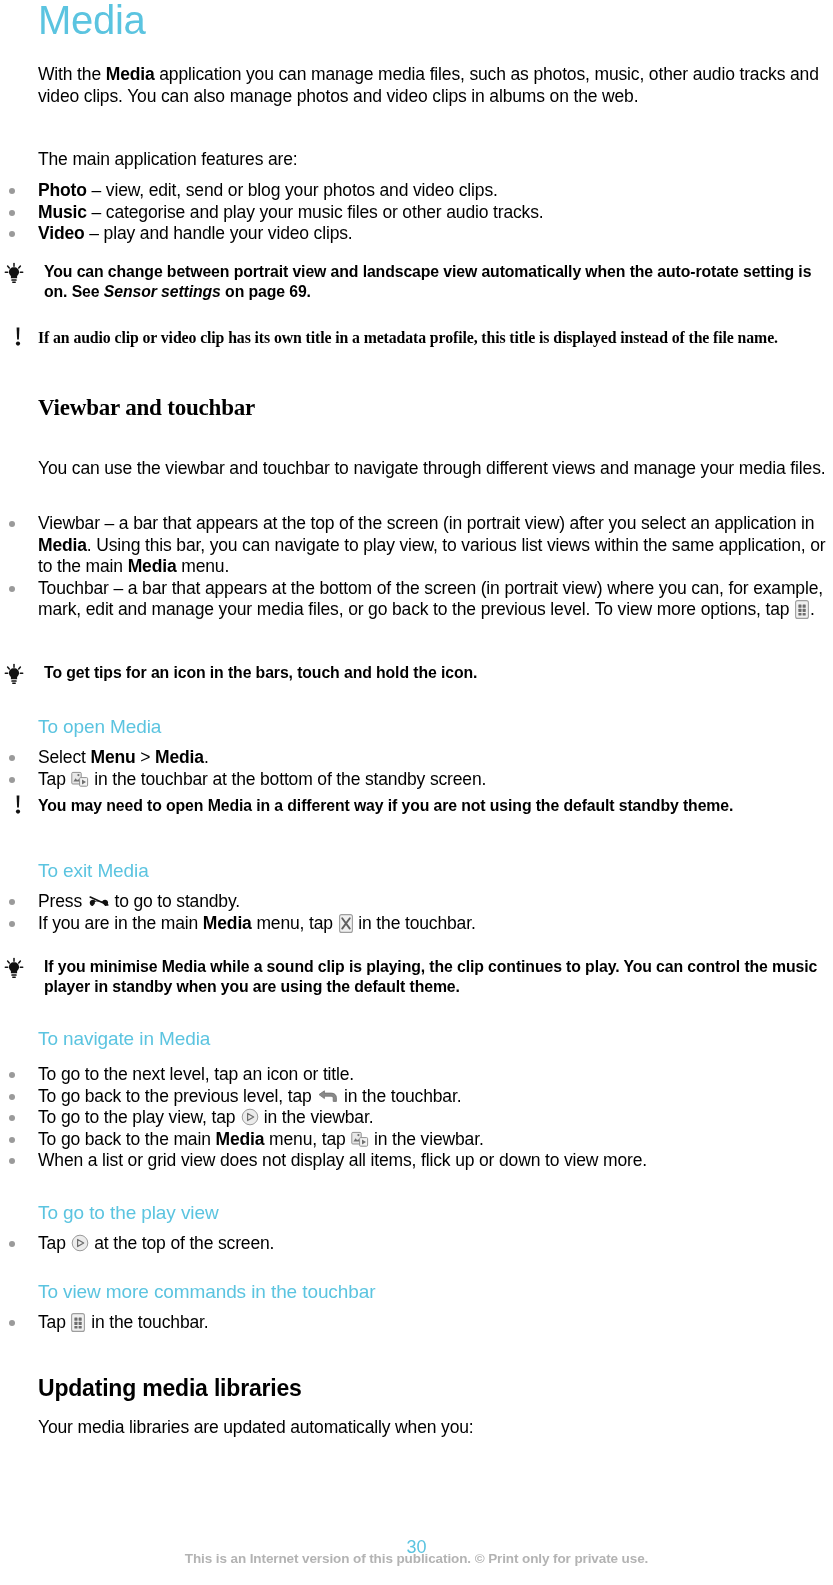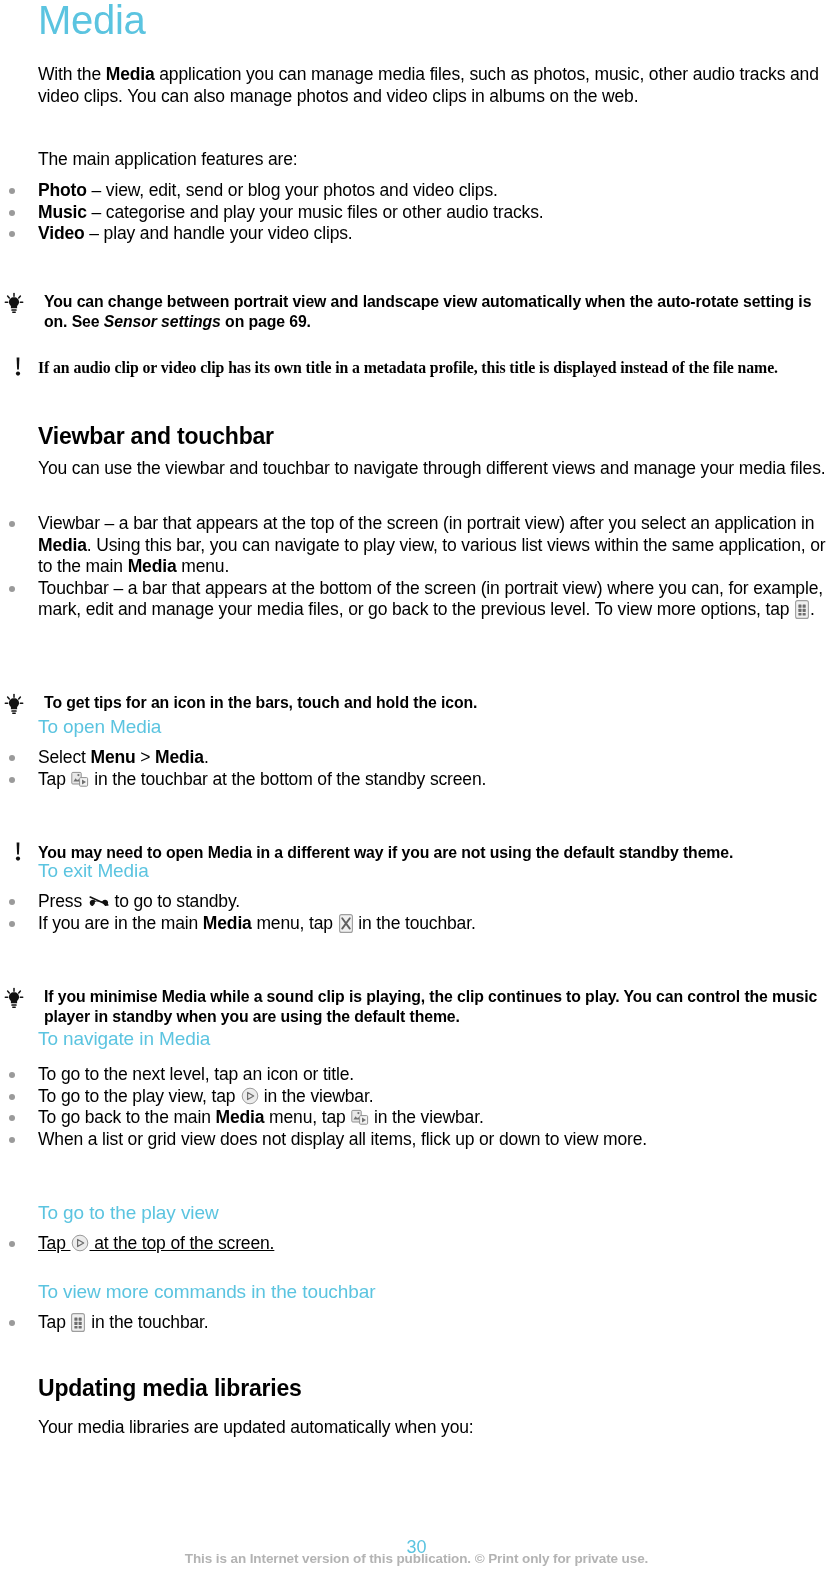--- a/index.html
+++ b/index.html
@@ -93,21 +93,20 @@
 
   
   .callout {
     position: relative;
     padding-left: 38px;
     font-size: 15.8px;
     line-height: 20px;
     font-weight: bold;
     letter-spacing: -0.1px;
     color: #000;
-    margin-top: 30px;
   }
   .callout .ctext { display: block; }
   .callout.tip { padding-left: 44px; }
   .callout .cicon {
     position: absolute;
     left: 2px;
     top: 0px;
     width: 34px;
     height: 22px;
   }
@@ -200,21 +199,21 @@
       <span class="cicon">
         <svg viewBox="0 0 24 24" width="24" height="24" aria-hidden="true">
           <path d="M10.6 1.5 L13.4 1.5 L12.9 13.4 L11.1 13.4 Z" fill="#111"></path>
           <circle cx="12" cy="17.6" r="2.1" fill="#111"></circle>
         </svg>
       </span>
       <span class="ctext">If an audio clip or video clip has its own title in a metadata profile, this title is displayed instead of the file name.</span>
     </div>
   </div>
 
-  <div class="blk" style="top:423px;">
+  <div class="blk" style="top:394px;font-family:Liberation Serif, serif;">
     <h2 class="h2">Viewbar and touchbar</h2>
   </div>
 
   <div class="blk" style="top:458px;">
     <p class="para">You can use the viewbar and touchbar to navigate through different views and manage your media files.</p>
   </div>
 
   <div class="blk listblk" style="top:513px;">
     <ul class="bullets">
       <li><span>Viewbar – a bar that appears at the top of the screen (in portrait view) after you select an application in </span><b>Media</b><span>. Using this bar, you can navigate to play view, to various list views within the same application, or to the main </span><b>Media</b><span> menu.</span></li>
@@ -266,21 +265,21 @@
               <rect x="0.8" y="2.4" width="9.4" height="11.6" rx="1" fill="#e8e8e8" stroke="#8f8f8f" stroke-width="1"></rect>
               <path d="M2.4 11.6 L4.6 8.3 L6.2 10.3 L7.4 8.9 L8.8 11.6 Z" fill="#6f6f6f"></path>
               <circle cx="7.4" cy="5.1" r="1.1" fill="#6f6f6f"></circle>
               <rect x="8.6" y="7.6" width="8.0" height="8.6" rx="1" fill="#f3f3f3" stroke="#8f8f8f" stroke-width="1"></rect>
               <path d="M11.0 9.6 L15.0 12.0 L11.0 14.4 Z" fill="#6f6f6f"></path>
             </svg>
           </span><span> in the touchbar at the bottom of the standby screen.</span></li>
     </ul>
   </div>
 
-  <div class="blk listblk" style="top:813px;">
+  <div class="blk listblk" style="top:796px;">
     <div class="callout note">
       <span class="cicon">
         <svg viewBox="0 0 24 24" width="24" height="24" aria-hidden="true">
           <path d="M10.6 1.5 L13.4 1.5 L12.9 13.4 L11.1 13.4 Z" fill="#111"></path>
           <circle cx="12" cy="17.6" r="2.1" fill="#111"></circle>
         </svg>
       </span>
       <span class="ctext"><span>You may need to open </span><b>Media</b><span> in a different way if you are not using the default standby theme.</span></span>
     </div>
   </div>
@@ -326,20 +325,26 @@
     </div>
   </div>
 
   <div class="blk" style="top:1028px;">
     <h3 class="h3">To navigate in Media</h3>
   </div>
 
   <div class="blk listblk" style="top:1064px;">
     <ul class="bullets">
       <li><span>To go to the next level, tap an icon or title.</span></li>
+      <li><span>To go back to the previous level, tap </span><span class="inl wide">
+            <svg viewBox="0 0 22 16" width="22" height="16" aria-hidden="true">
+              <path d="M2.0 6.6 L7.4 2.8 L7.4 5.1 L14.2 5.1 C17.4 5.1 19.4 7.0 19.4 9.8 L19.4 13.4 L16.2 13.4 L16.2 10.2 C16.2 8.9 15.4 8.2 14.0 8.2 L7.4 8.2 L7.4 10.5 Z" fill="#8a8a8a"></path>
+              <path d="M2.0 6.6 L7.4 2.8 L7.4 5.1 L14.2 5.1 C17.4 5.1 19.4 7.0 19.4 9.8 L19.4 13.4 L16.2 13.4 L16.2 10.2 C16.2 8.9 15.4 8.2 14.0 8.2 L7.4 8.2 L7.4 10.5 Z" fill="none" stroke="#6f6f6f" stroke-width="0.8"></path>
+            </svg>
+          </span><span> in the touchbar.</span></li>
       <li><span>To go to the play view, tap </span><span class="inl">
             <svg viewBox="0 0 18 18" width="18" height="18" aria-hidden="true">
               <circle cx="9" cy="9" r="7.8" fill="#ececec" stroke="#9a9a9a" stroke-width="1"></circle>
               <path d="M6.6 5.4 L12.7 9.0 L6.6 12.6 Z" fill="none" stroke="#6b6b6b" stroke-width="1.2" stroke-linejoin="round"></path>
             </svg>
           </span><span> in the viewbar.</span></li>
       <li><span>To go back to the main </span><b>Media</b><span> menu, tap </span><span class="inl">
             <svg viewBox="0 0 18 18" width="18" height="18" aria-hidden="true">
               <rect x="0.8" y="2.4" width="9.4" height="11.6" rx="1" fill="#e8e8e8" stroke="#8f8f8f" stroke-width="1"></rect>
               <path d="M2.4 11.6 L4.6 8.3 L6.2 10.3 L7.4 8.9 L8.8 11.6 Z" fill="#6f6f6f"></path>
@@ -349,21 +354,21 @@
             </svg>
           </span><span> in the viewbar.</span></li>
       <li><span>When a list or grid view does not display all items, flick up or down to view more.</span></li>
     </ul>
   </div>
 
   <div class="blk" style="top:1202px;">
     <h3 class="h3">To go to the play view</h3>
   </div>
 
-  <div class="blk listblk" style="top:1233px;text-decoration:underline;">
+  <div class="blk listblk" style="top:1233px;">
     <ul class="bullets">
       <li><span>Tap </span><span class="inl">
             <svg viewBox="0 0 18 18" width="18" height="18" aria-hidden="true">
               <circle cx="9" cy="9" r="7.8" fill="#ececec" stroke="#9a9a9a" stroke-width="1"></circle>
               <path d="M6.6 5.4 L12.7 9.0 L6.6 12.6 Z" fill="none" stroke="#6b6b6b" stroke-width="1.2" stroke-linejoin="round"></path>
             </svg>
           </span><span> at the top of the screen.</span></li>
     </ul>
   </div>
 

